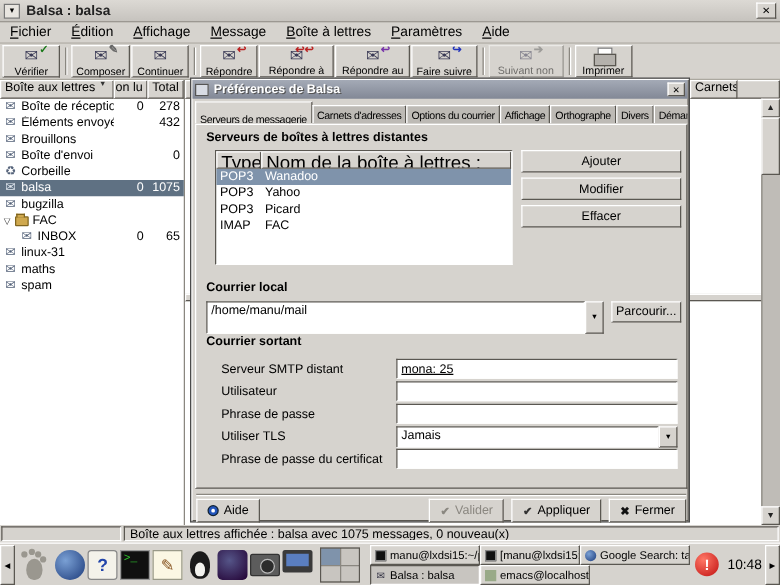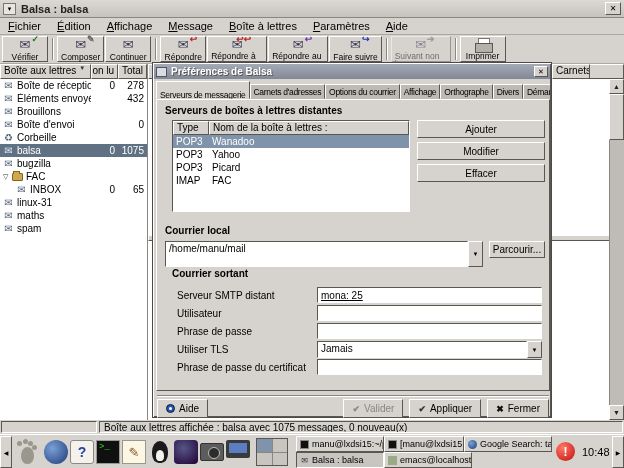--- a/index.html
+++ b/index.html
@@ -17,21 +17,21 @@
   #titlebar .ttl{font-size:11px;font-weight:bold;color:#222}
   #titlebar .close{margin-left:auto;width:16px;height:13px;font-size:8px}
 
   
   #menubar{left:0;top:18px;width:624px;height:17px;display:flex;align-items:center;background:#d6d3ce;border-bottom:1px solid #aba89f}
   .menu-item{padding:12px 8px;font-size:11px}
 
   
   #toolbar{left:0;top:35px;width:624px;height:29px;display:flex;align-items:stretch;background:#d6d3ce;border-bottom:1px solid #aba89f;padding:1px 2px}
   .tbtn{display:flex;flex-direction:column;align-items:center;justify-content:flex-start;min-width:46px;padding:1px 3px 0 3px;background:#d6d3ce;border:1px solid;border-color:#fff #5a5751 #5a5751 #fff;margin-right:1px}
-  .tbtn .tlbl{font-size:8.5px;line-height:8px;text-align:left;max-width:52px}
+  .tbtn .tlbl{font-size:8.5px;line-height:8px;text-align:center;max-width:52px}
   .tbtn.disabled{opacity:.5}
   .tsep{width:2px;margin:2px 3px;border-left:1px solid #8a8780;border-right:1px solid #fff}
   .ticon{position:relative;width:22px;height:15px;text-align:center}
   .ticon .env{font-size:13px;line-height:14px;color:#3a3a55}
   .ticon .ovl{position:absolute;right:-3px;top:-4px;font-size:9px;font-weight:bold}
   .ovl.green{color:#187818}.ovl.red{color:#bb2222}.ovl.blue{color:#2233bb}.ovl.violet{color:#7733aa}.ovl.gray{color:#666}
   .prn{position:relative;width:20px;height:14px}
   .prn::before{content:"";position:absolute;left:5px;top:0;width:10px;height:6px;background:#fff;border:1px solid #777}
   .prn::after{content:"";position:absolute;left:2px;top:5px;width:16px;height:8px;background:#b4b1ac;border:1px solid #5a5751}
 
@@ -72,21 +72,21 @@
   #dlg-titlebar .dicon{width:11px;height:10px;background:#d8dce4;border:1px solid #555;margin-right:4px}
   #dlg-titlebar .dttl{color:#fff;font-size:10px;font-weight:bold;text-shadow:1px 1px 0 #555}
   #dlg-titlebar .close{margin-left:auto;width:14px;height:11px;font-size:7px}
   #dlg-tabs{position:absolute;left:3px;top:18px;height:18px;display:flex;align-items:flex-end;width:394px;overflow:hidden}
   .tab{font-size:8.5px;letter-spacing:-0.3px;padding:2px 3px;background:#bdbab5;border:1px solid;border-color:#fff #5a5751 #bdbab5 #fff;height:15px;white-space:nowrap}
   .tab.active{background:#d6d3ce;height:18px;border-bottom-color:#d6d3ce;padding-top:8px}
   #dlg-panel{position:absolute;left:3px;top:36px;width:394px;height:292px}
   .h-bold{position:absolute;font-size:10px;font-weight:bold}
   #srv-table{position:absolute;left:15px;top:20px;width:238px;height:92px;background:#fff;overflow:hidden}
   #srv-table .thead{display:flex;height:14px}
-  #srv-table .hcell{font-size:10px}
+  #srv-table .hcell{font-size:15px}
   #srv-table .c-type{width:36px}
   #srv-table .c-name{flex:1}
   .trow{display:flex;height:13px;font-size:10px;align-items:center}
   .trow .t1{width:36px;padding-left:3px}
   .trow .t2{flex:1;padding-left:3px}
   .trow.sel{background:#7f93ab;color:#fff}
   .side-btn{position:absolute;left:260px;width:128px;height:18px;font-size:10px}
   .field{background:#fff;border:1px solid;border-color:#5a5751 #fff #fff #5a5751;font-size:10px;padding:1px 3px;font-family:"Liberation Sans",sans-serif;color:#000}
   input.field{outline:none}
   .combo{position:absolute;display:flex}
@@ -344,21 +344,21 @@
     <div class="side-btn btn raised" style="top:20px">Ajouter</div>
     <div class="side-btn btn raised" style="top:64px">Effacer</div>
 
     <div class="h-bold" style="left:8px;top:125px">Courrier local</div>
     <div class="combo" style="left:8px;top:141px;width:318px;height:26px">
       <span class="ctext">/home/manu/mail</span>
       <span class="carr btn raised">▼</span>
     </div>
     <div class="btn raised" style="position:absolute;left:332px;top:141px;width:56px;height:17px;font-size:10px">Parcourir...</div>
 
-    <div class="h-bold" style="left:15px;top:168px">Courrier sortant</div>
+    <div class="h-bold" style="left:8px;top:168px">Courrier sortant</div>
 
     <div class="frm-label" style="top:190px">Serveur SMTP distant</div>
     <input class="field frm-field" style="top: 187px; text-decoration: underline;" value="mona: 25">
 
     <div class="frm-label" style="top:208px">Utilisateur</div>
     <input class="field frm-field" style="top: 205px;" value="">
 
     <div class="frm-label" style="top:226px">Phrase de passe</div>
     <input class="field frm-field" style="top: 223px;" value="">
 

